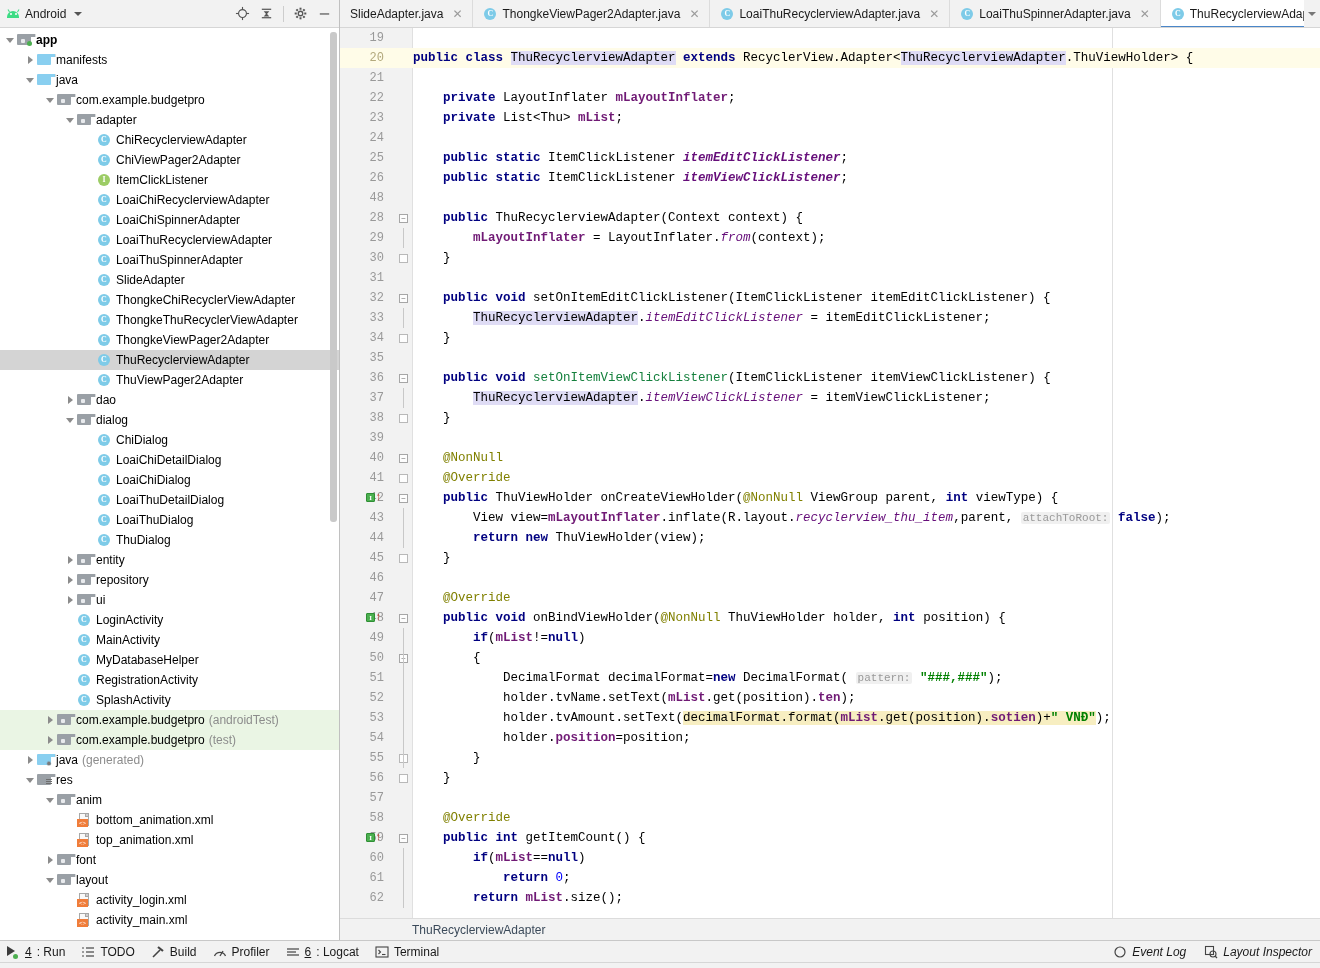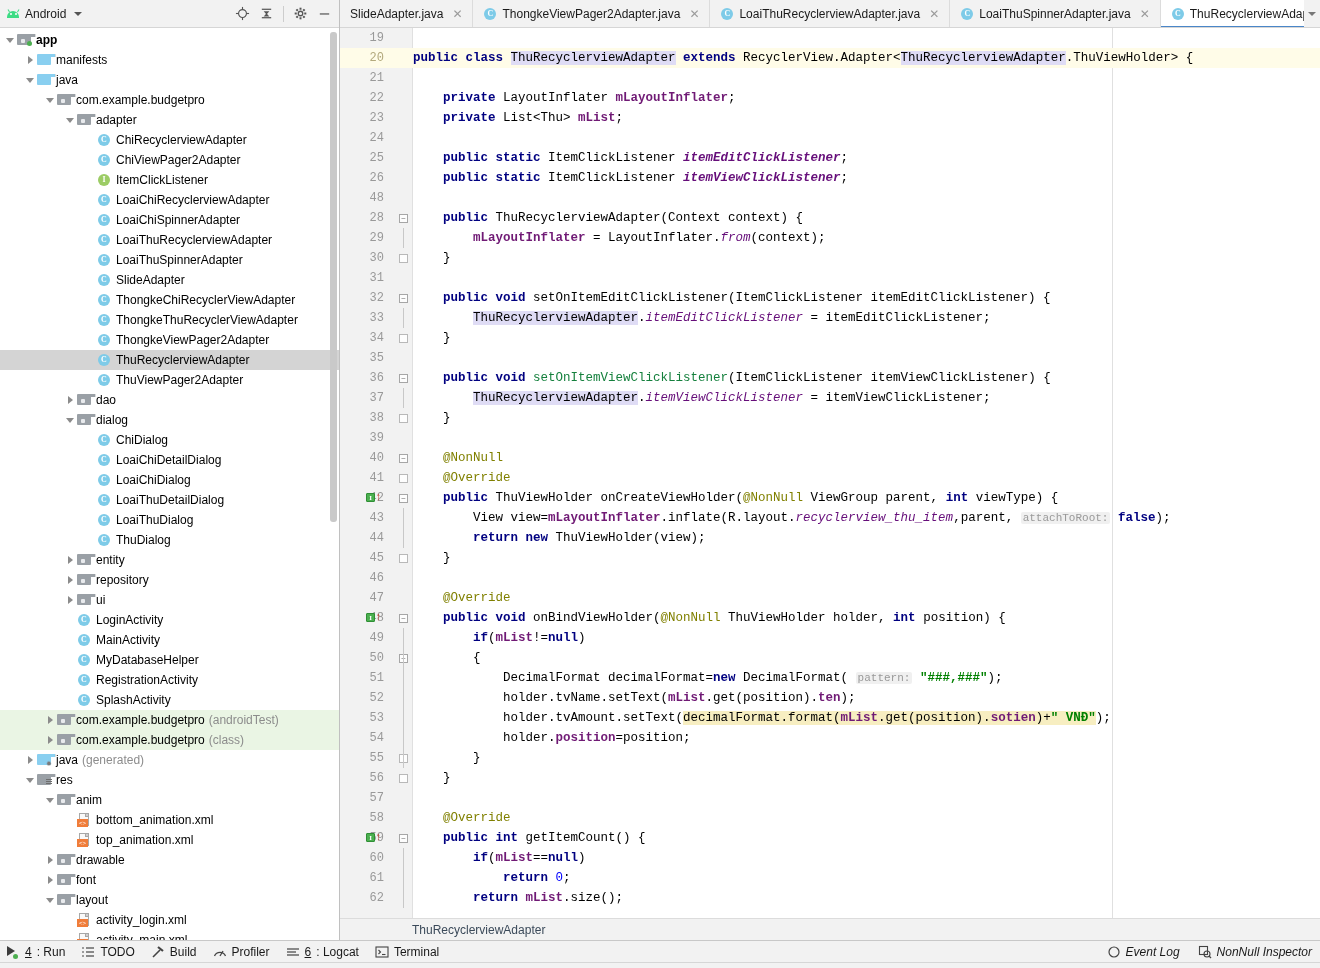--- a/index.html
+++ b/index.html
@@ -593,21 +593,21 @@
           <span style="width:44px;flex:none;"></span>
           <span class="tarrow">
             <span class="t-right"></span>
           </span>
           <span class="ticon ic-folder">
             <span class="tab"></span>
             <span class="body"></span>
             <span class="dot"></span>
           </span>
           <span class="tlabel">com.example.budgetpro</span>
-          <span class="tmuted">(class)</span>
+          <span class="tmuted">(test)</span>
         </div>
         <div class="trow">
           <span style="width:24px;flex:none;"></span>
           <span class="tarrow">
             <span class="t-right"></span>
           </span>
           <span class="ticon ic-folder blue">
             <span class="tab"></span>
             <span class="body"></span>
             <span class="badge-gen">✹</span>
@@ -655,32 +655,20 @@
         </div>
         <div class="trow">
           <span style="width:64px;flex:none;"></span>
           <span class="tarrow"></span>
           <span class="ticon ic-xml">
             <span class="page"></span>
             <span class="fold"></span>
             <span class="tagbox">&lt;&gt;</span>
           </span>
           <span class="tlabel">top_animation.xml</span>
-        </div>
-        <div class="trow">
-          <span style="width:44px;flex:none;"></span>
-          <span class="tarrow">
-            <span class="t-right"></span>
-          </span>
-          <span class="ticon ic-folder">
-            <span class="tab"></span>
-            <span class="body"></span>
-            <span class="dot"></span>
-          </span>
-          <span class="tlabel">drawable</span>
         </div>
         <div class="trow">
           <span style="width:44px;flex:none;"></span>
           <span class="tarrow">
             <span class="t-right"></span>
           </span>
           <span class="ticon ic-folder">
             <span class="tab"></span>
             <span class="body"></span>
             <span class="dot"></span>
@@ -881,18 +869,18 @@
               <circle cx="7" cy="7" r="5" fill="none" stroke="#444" stroke-width="1.2"></circle>
             </svg></span>
           <span>Event Log</span>
         </div>
         <div class="twitem">
           <span class="twico"><svg viewBox="0 0 14 14" width="14" height="14">
               <rect x="1.5" y="1.5" width="8" height="8" fill="none" stroke="#444" stroke-width="1.1"></rect>
               <circle cx="9" cy="9" r="3" fill="none" stroke="#444" stroke-width="1.1"></circle>
               <line x1="11" y1="11" x2="13" y2="13" stroke="#444" stroke-width="1.3"></line>
             </svg></span>
-          <span>NonNull Inspector</span>
+          <span>Layout Inspector</span>
         </div>
       </div>
   </div>
   <div id="statusbar"></div>
 </div>
 
 </body></html>

